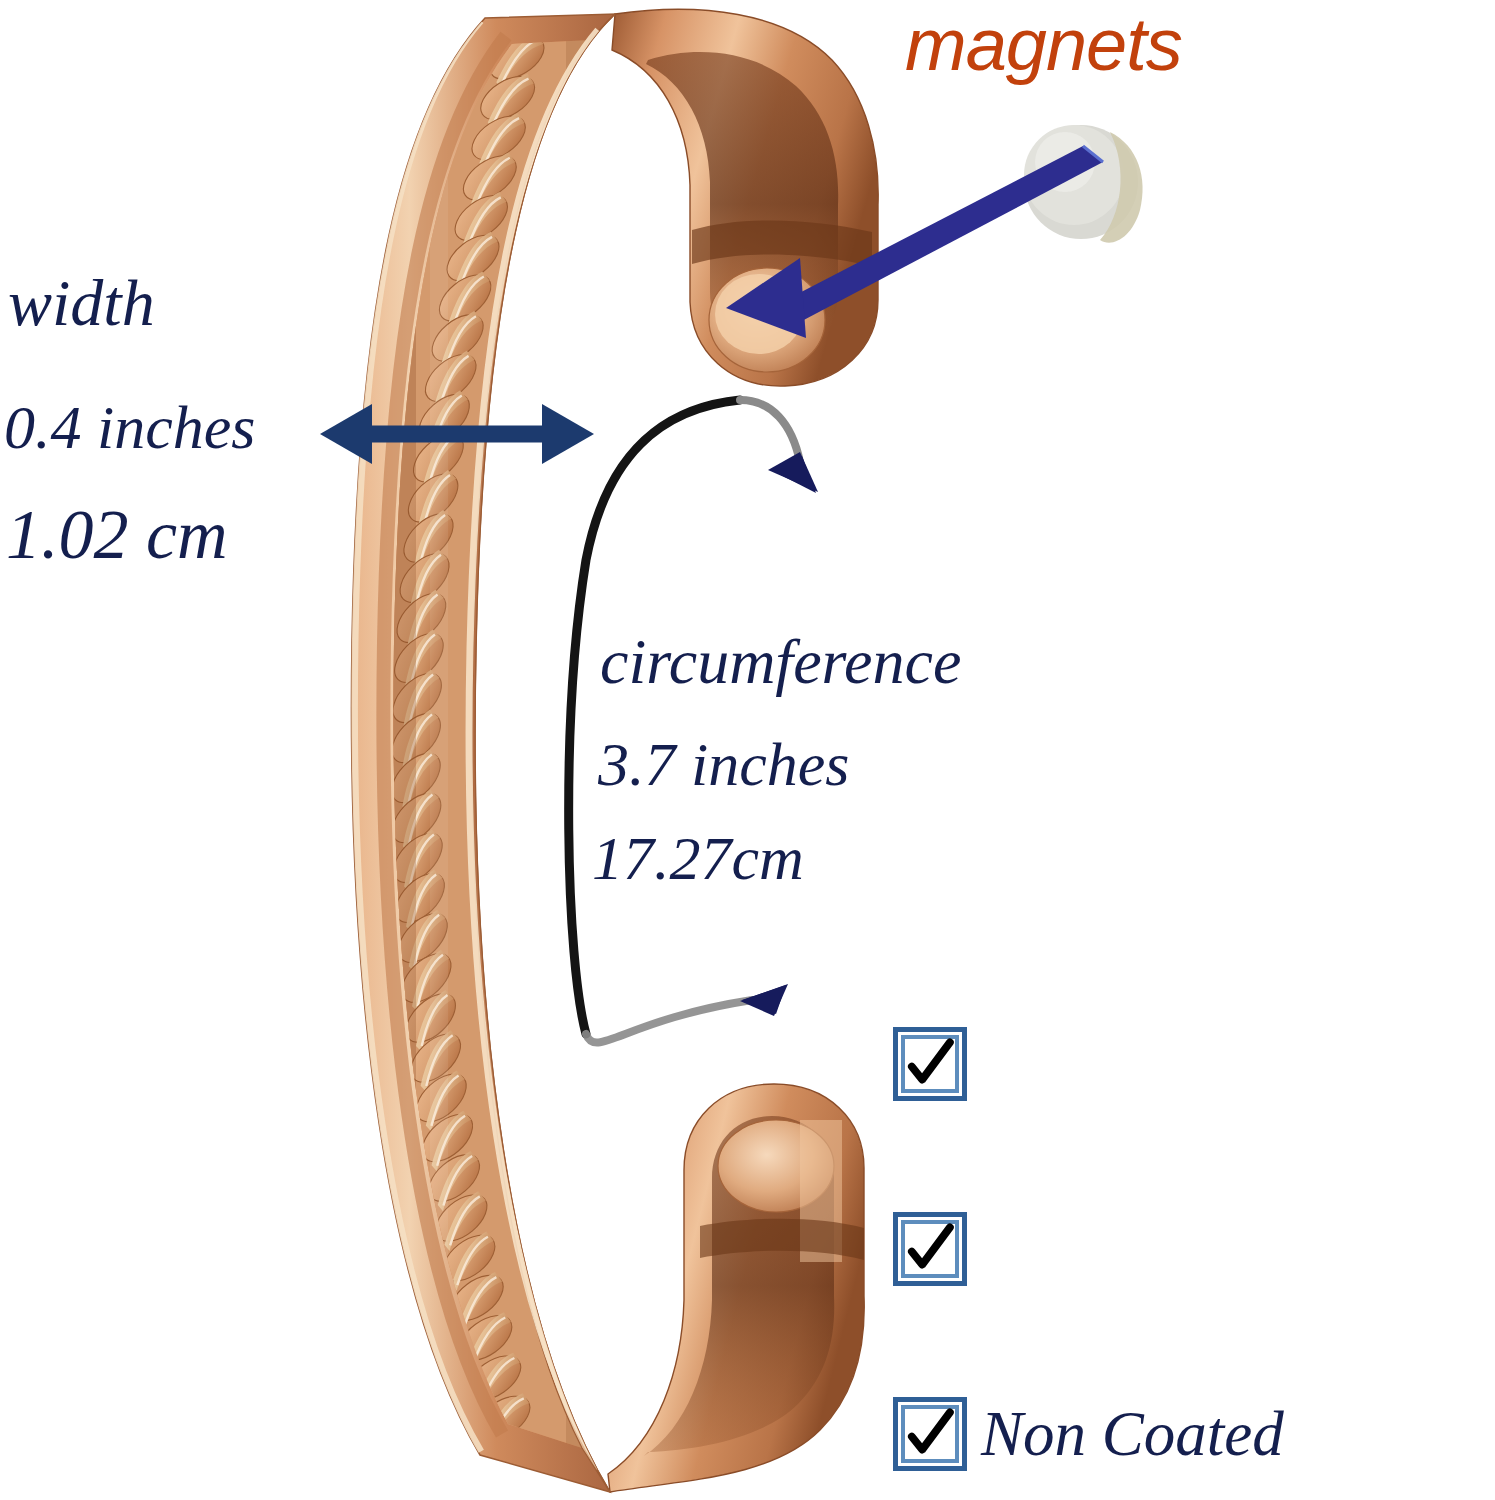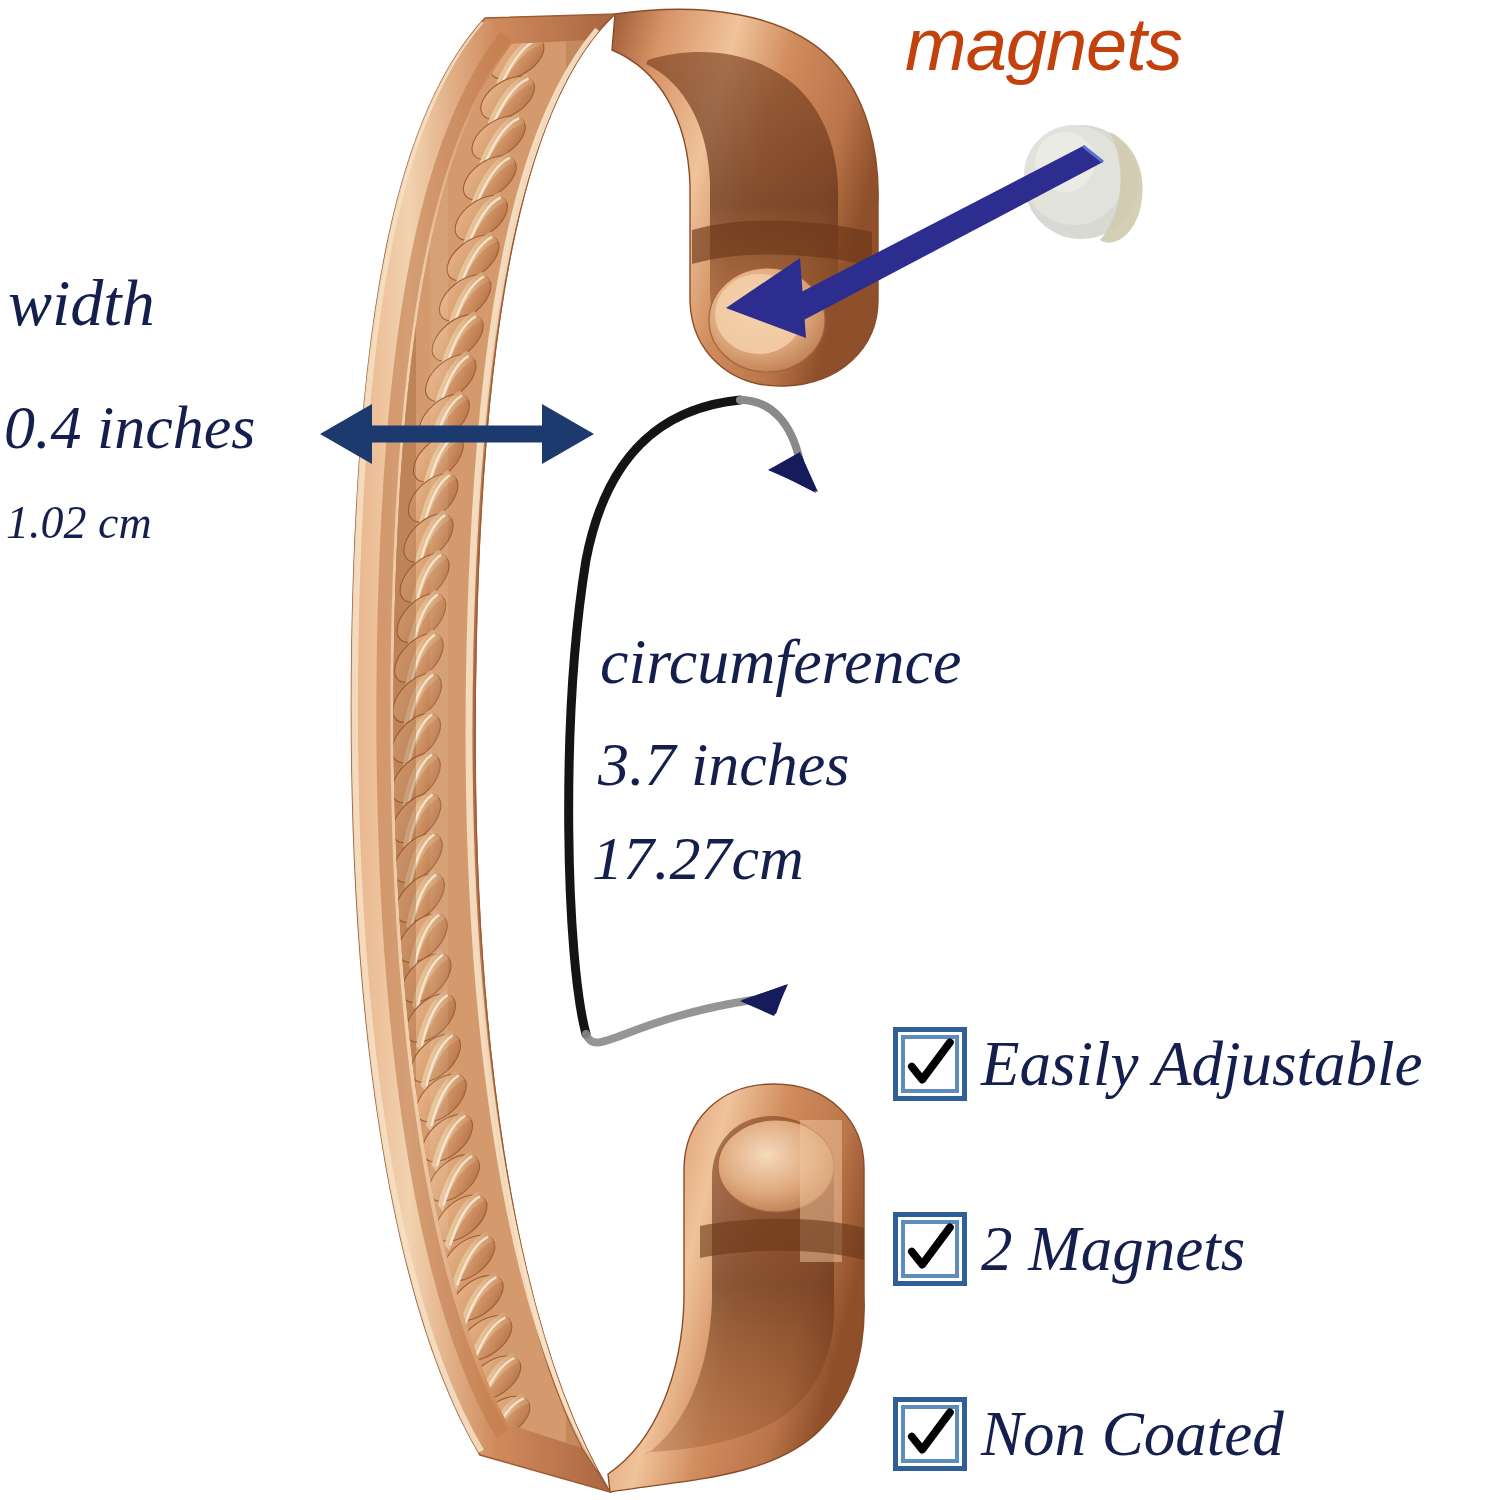--- a/index.html
+++ b/index.html
@@ -15,21 +15,21 @@
   .label{
     position:absolute;
     color:#141f4e;
     font-family:"Liberation Serif", serif;
     font-style:italic;
     white-space:nowrap;
     line-height:1.0;
   }
   .lbl-width   {left:8px;  top:270px; font-size:66px;}
   .lbl-win     {left:4px;  top:396px; font-size:62px;text-align:center;}
-  .lbl-wcm     {left:6px;  top:500px; font-size:46px;}
+  .lbl-wcm     {left:6px;  top:500px; font-size:70px;}
 
   .lbl-circ    {left:600px;top:630px; font-size:64px;}
   .lbl-cin     {left:598px;top:733px; font-size:62px;}
   .lbl-ccm     {left:592px;top:827px; font-size:62px;}
 
   .lbl-magnets{
     position:absolute;left:905px;top:2px;
     font-family:"Liberation Sans", sans-serif;
     font-style:italic;font-weight:400;
     font-size:74px;color:#c2410c;white-space:nowrap;
@@ -699,30 +699,28 @@
   <div class="lbl-magnets">magnets</div>
 
   <div class="checklist">
 
     <div class="check-row row0">
       <div class="cbox">
         <svg class="cmark" viewBox="0 0 74 74">
           <path d="M 16 40 L 28 55 L 60 12" fill="none" stroke="#000" stroke-width="9" stroke-linecap="round" stroke-linejoin="round"></path>
         </svg>
       </div>
-      <span class="check-label">Easily Adjustable</span>
     </div>
 
     <div class="check-row row1">
       <div class="cbox">
         <svg class="cmark" viewBox="0 0 74 74">
           <path d="M 16 40 L 28 55 L 60 12" fill="none" stroke="#000" stroke-width="9" stroke-linecap="round" stroke-linejoin="round"></path>
         </svg>
       </div>
-      <span class="check-label">2 Magnets</span>
     </div>
 
     <div class="check-row row2">
       <div class="cbox">
         <svg class="cmark" viewBox="0 0 74 74">
           <path d="M 16 40 L 28 55 L 60 12" fill="none" stroke="#000" stroke-width="9" stroke-linecap="round" stroke-linejoin="round"></path>
         </svg>
       </div>
       <span class="check-label">Non Coated</span>
     </div>

